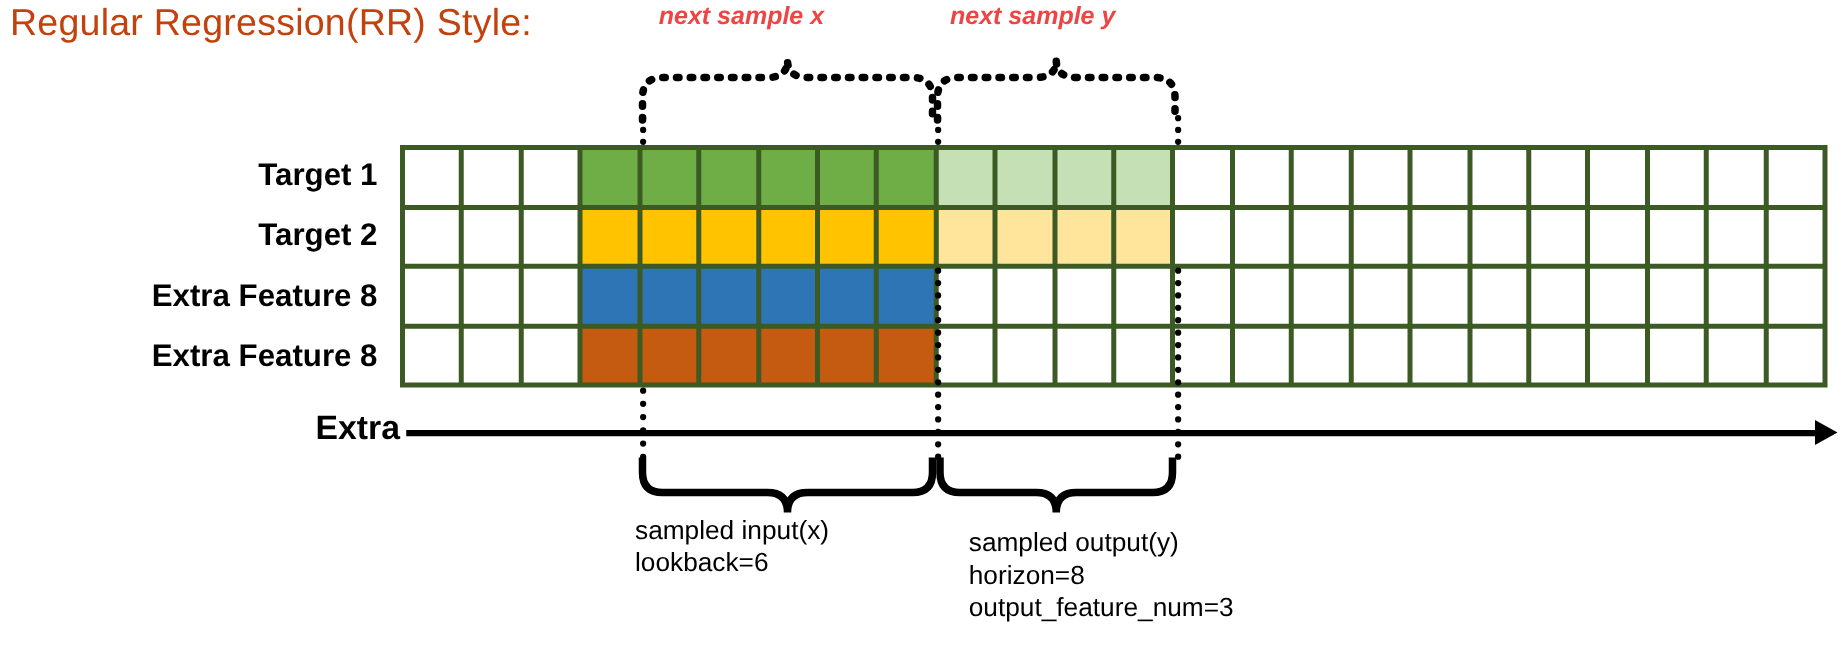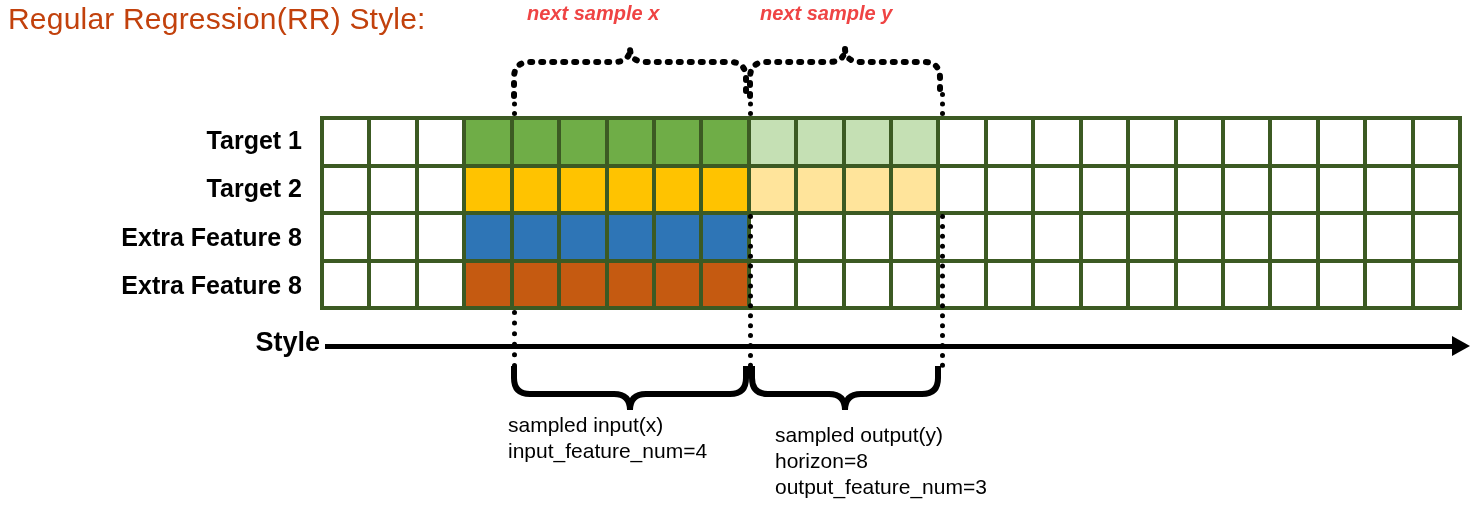--- a/index.html
+++ b/index.html
@@ -238,21 +238,21 @@
         <div class="cell"></div>
         <div class="cell"></div>
         <div class="cell"></div>
         <div class="cell"></div>
         <div class="cell"></div>
         <div class="cell"></div>
         <div class="cell"></div>
       </div>
     </div>
 
-  <div class="time-label">Style</div>
+  <div class="time-label">Extra</div>
   <div class="time-axis"></div>
   <div class="time-arrow"></div>
 
   <div class="vline" style="left:512px; top:92px;  height:24px;"></div>
   <div class="vline" style="left:512px; top:310px; height:58px;"></div>
   <div class="vline" style="left:748px; top:92px;  height:24px;"></div>
   <div class="vline" style="left:748px; top:214px; height:154px;"></div>
   <div class="vline" style="left:940px; top:92px;  height:24px;"></div>
   <div class="vline" style="left:940px; top:214px; height:154px;"></div>
 
@@ -262,21 +262,21 @@
 
     <path d="M750,96 L750,78 Q750,62 766,62 L829,62 Q845,62 845,48 Q845,62 861,62 L924,62 Q940,62 940,78 L940,96" fill="none" stroke="#000" stroke-width="6" stroke-dasharray="2 9" stroke-linecap="round"></path>
 
     <path d="M514,366 L514,378 Q514,394 530,394 L614,394 Q630,394 630,410 Q630,394 646,394 L730,394 Q746,394 746,378 L746,366" fill="none" stroke="#000" stroke-width="6" stroke-linecap="butt"></path>
 
     <path d="M752,366 L752,378 Q752,394 768,394 L829,394 Q845,394 845,410 Q845,394 861,394 L922,394 Q938,394 938,378 L938,366" fill="none" stroke="#000" stroke-width="6" stroke-linecap="butt"></path>
   </svg>
 
   <div class="caption" style="left:508px; top:412px;">
     <div>sampled input(x)</div>
-    <div>input_feature_num=4</div>
+    <div>lookback=6</div>
   </div>
   <div class="caption" style="left:775px; top:422px;">
     <div>sampled output(y)</div>
     <div>horizon=8</div>
     <div>output_feature_num=3</div>
   </div>
 
 </div>
 
 </body></html>

